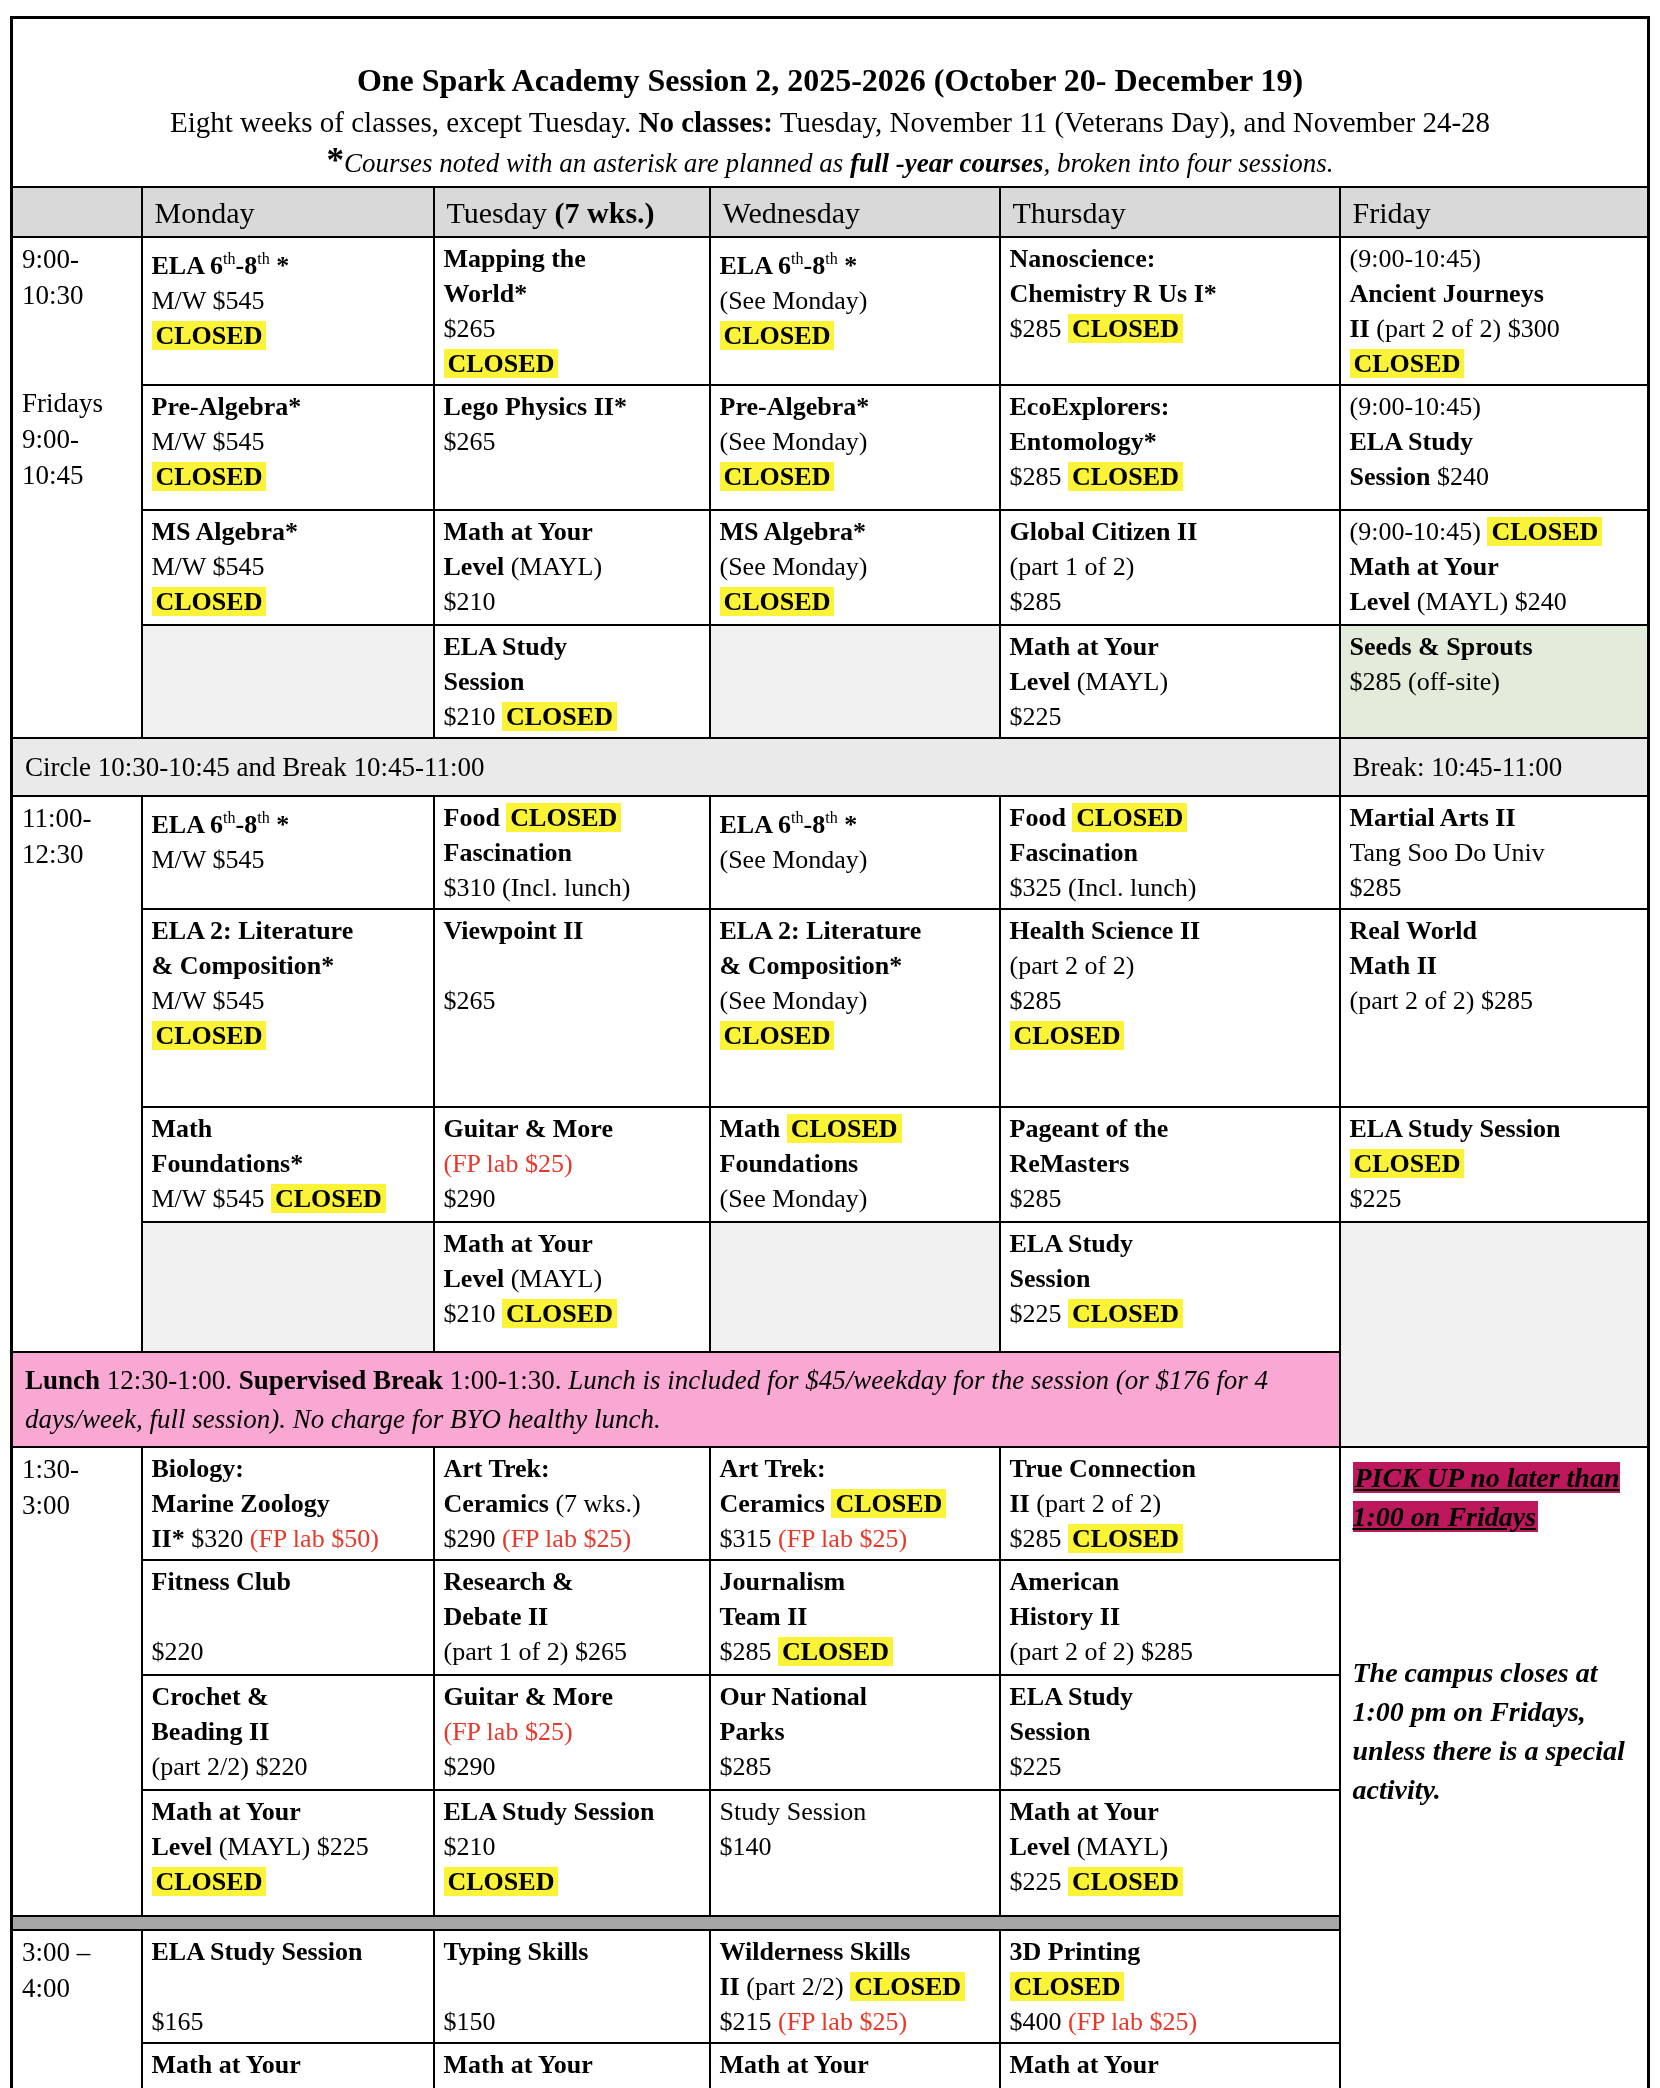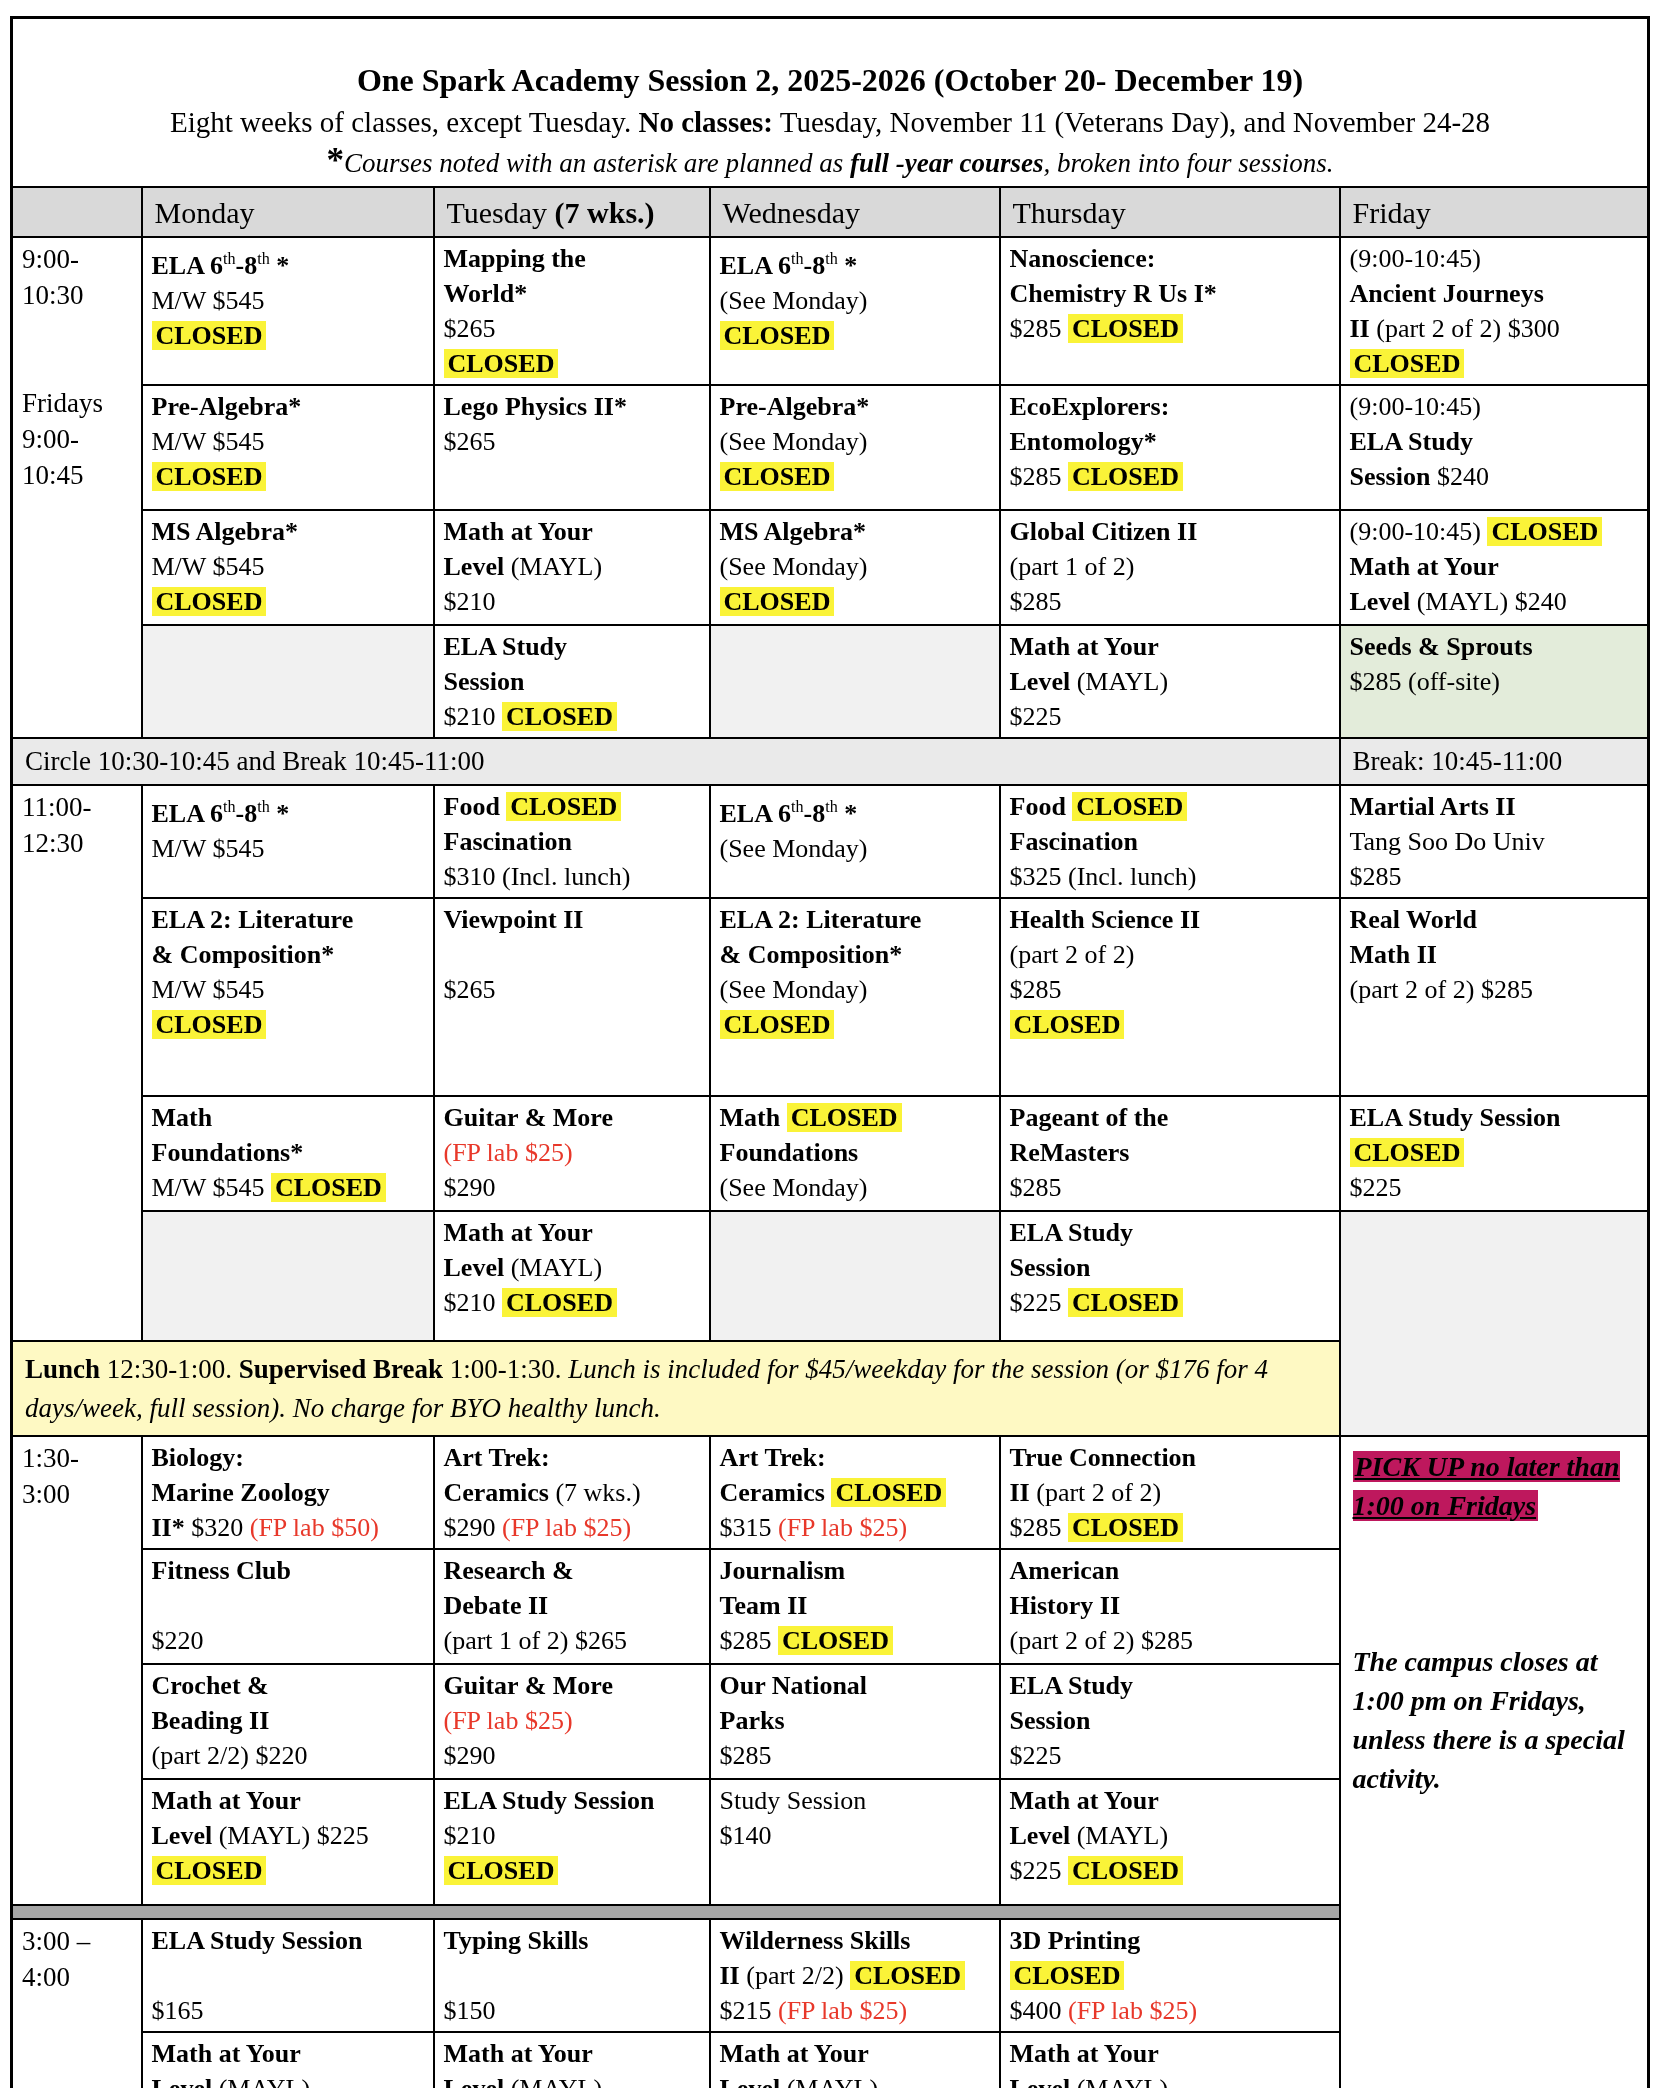--- a/index.html
+++ b/index.html
@@ -10,21 +10,21 @@
   .ln{min-height:35px;white-space:normal;}
   .title-cell{text-align:center;vertical-align:middle;padding:4px 6px;}
   .t1{font-size:32px;font-weight:bold;line-height:43px;margin-top:36px;}
   .t2{font-size:29px;line-height:40px;}
   .t3{font-size:27px;line-height:38px;font-style:italic;}
   .day-cell{background:#d9d9d9;font-size:30px;vertical-align:middle;padding:4px 12px;}
   .time-cell{font-size:27px;line-height:36px;}
   .time-cell .ln{min-height:36px;}
   .band-cell{background:#eaeaea;font-size:27px;vertical-align:middle;padding:4px 12px;}
   .band-cell .ln{min-height:0;}
-  .lunch-cell{background:#fef9c3;font-size:27px;line-height:39px;vertical-align:middle;padding:6px 12px;}
+  .lunch-cell{background:#f9a8d4;font-size:27px;line-height:39px;vertical-align:middle;padding:6px 12px;}
   .lunch-cell .ln{min-height:0;}
   .note-cell{font-size:28px;line-height:39px;padding:10px 12px;}
   .note-cell .ln{min-height:39px;}
   .divider-cell{padding:0;}
   .bg-grey{background:#f1f1f1;}
   .bg-green{background:#e3ecda;}
   .bg-dark{background:#a6a6a6;}
   .s-b{font-weight:bold;}
   .s-r{}
   .s-sup{font-weight:normal;font-size:0.62em;vertical-align:super;}
@@ -166,21 +166,21 @@
           <td>
             <div class="ln"><span class="s-b">Math at Your</span></div>
             <div class="ln"><span class="s-b">Level</span><span class="s-r"> (MAYL)</span></div>
             <div class="ln"><span class="s-r">$225</span></div>
           </td>
           <td class="bg-green">
             <div class="ln"><span class="s-b">Seeds &amp; Sprouts</span></div>
             <div class="ln"><span class="s-r">$285 (off-site)</span></div>
           </td>
         </tr>
-        <tr style="height: 47px;">
+        <tr style="height: 58px;">
           <td colspan="5" class="band-cell">
             <div class="ln"><span class="s-r">Circle 10:30-10:45 and Break 10:45-11:00</span></div>
           </td>
           <td class="band-cell">
             <div class="ln"><span class="s-r">Break: 10:45-11:00</span></div>
           </td>
         </tr>
         <tr style="height: 88px;">
           <td rowspan="4" class="time-cell">
             <div class="ln"><span class="s-r">11:00-</span></div>

